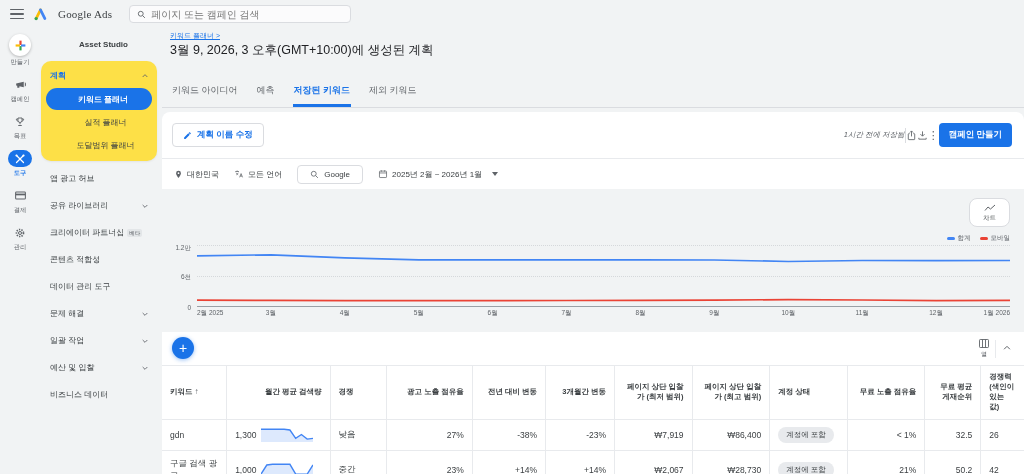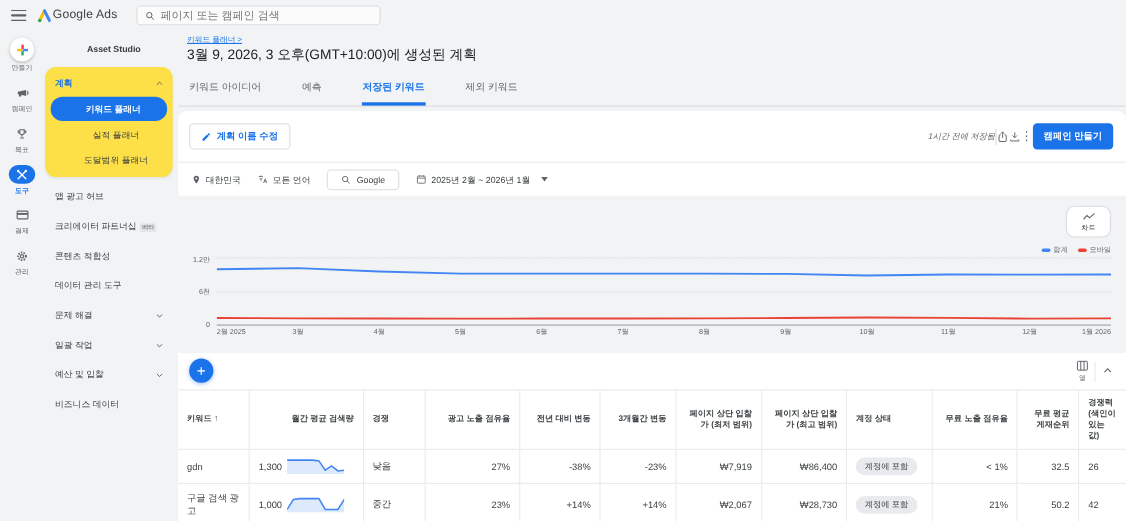--- a/index.html
+++ b/index.html
@@ -7,21 +7,21 @@
   body {
     font-family:"Liberation Sans","DejaVu Sans",sans-serif;
     background:#f1f3f4; color:#202124; overflow:hidden; font-size:9px;
   }
   svg { display:block; }
 
   
   .topbar { height:28px; display:flex; align-items:center; padding:0 10px; gap:9px; }
   .hamburger { width:14px; display:flex; flex-direction:column; gap:3px; cursor:pointer; }
   .hamburger span { height:1.6px; background:#5f6368; border-radius:1px; }
-  .logo { display:flex; align-items:flex-start; gap:0; }
+  .logo { display:flex; align-items:center; gap:10px;font-family:Liberation Serif, serif; }
   .logo-text { font-size:11px; color:#3c4043; letter-spacing:.2px; }
   .searchbox { margin-left:8px; width:222px; height:18px; border:1px solid #dadce0; border-radius:4px;
     background:#fbfbfc; display:flex; align-items:center; gap:5px; padding:0 7px; }
   .searchbox input { border:none; outline:none; background:transparent; font-size:10px; color:#5f6368; width:100%;
     font-family:inherit; }
 
   
   .page-body { display:flex; height:446px; }
 
   
@@ -43,21 +43,21 @@
   .plan-item.active { background:#1a73e8; color:#fff; border-radius:11px; margin:1px 5px; padding:5.5px 4px 5.5px 12px; font-weight:bold; }
   .sb-list { margin-top:4px; }
   .sb-item { display:flex; align-items:center; justify-content:space-between; padding:8px 8px 8px 9px;
     font-size:8px; color:#3c4043; cursor:pointer; }
   .sb-badge { font-size:5.5px; background:#e3e6e8; color:#5f6368; border-radius:2px; padding:1px 2px; margin-left:3px; }
 
   
   .main { flex:1; position:relative; min-width:0; }
   .breadcrumb { margin:3px 0 0 8px; font-size:7px; color:#1a73e8; text-decoration:underline; cursor:pointer; display:inline-block; }
   .page-title { margin:1px 0 0 8px; font-size:12.5px; color:#202124; }
-  .tabs { display:flex; gap:35px; margin-top:9px; padding-left:9px; border-bottom:1px solid #dadce0; }
+  .tabs { display:flex; gap:17px; margin-top:20px; padding-left:9px; border-bottom:1px solid #dadce0; }
   .tab { font-size:9px; color:#5f6368; padding:5px 1px 7px; cursor:pointer; border-bottom:3px solid transparent; }
   .tab.active { color:#1a73e8; font-weight:bold; border-bottom-color:#1a73e8; }
 
   
   .panel { background:#fff; border-radius:8px 8px 0 0; margin-top:4px; }
   .toolbar { height:47px; display:flex; align-items:center; justify-content:space-between; padding:0 12px 0 10px;
     border-bottom:1px solid #e8eaed; }
   .btn-outline { display:flex; align-items:center; gap:5px; border:1px solid #dadce0; background:#fff; border-radius:4px;
     color:#1a73e8; font-size:8.5px; font-weight:bold; padding:5px 10px; cursor:pointer; font-family:inherit; }
   .tb-right { display:flex; align-items:center; }
@@ -219,20 +219,28 @@
       </div>
       <div id="plan-items">
           <div class="plan-item active">키워드 플래너</div>
           <div class="plan-item">실적 플래너</div>
           <div class="plan-item">도달범위 플래너</div>
         </div>
     </div>
     <div class="sb-list" id="sb-list">
         <div class="sb-item">
           <span>앱 광고 허브</span>
+        </div>
+        <div class="sb-item">
+          <span>공유 라이브러리</span>
+          <span>
+            <svg width="8" height="8" viewBox="0 0 24 24" fill="none" stroke="#5f6368" stroke-width="2.6">
+              <polyline points="5,9 12,16 19,9"></polyline>
+            </svg>
+          </span>
         </div>
         <div class="sb-item">
           <span>크리에이터 파트너십<span class="sb-badge">베타</span></span>
         </div>
         <div class="sb-item">
           <span>콘텐츠 적합성</span>
         </div>
         <div class="sb-item">
           <span>데이터 관리 도구</span>
         </div>

